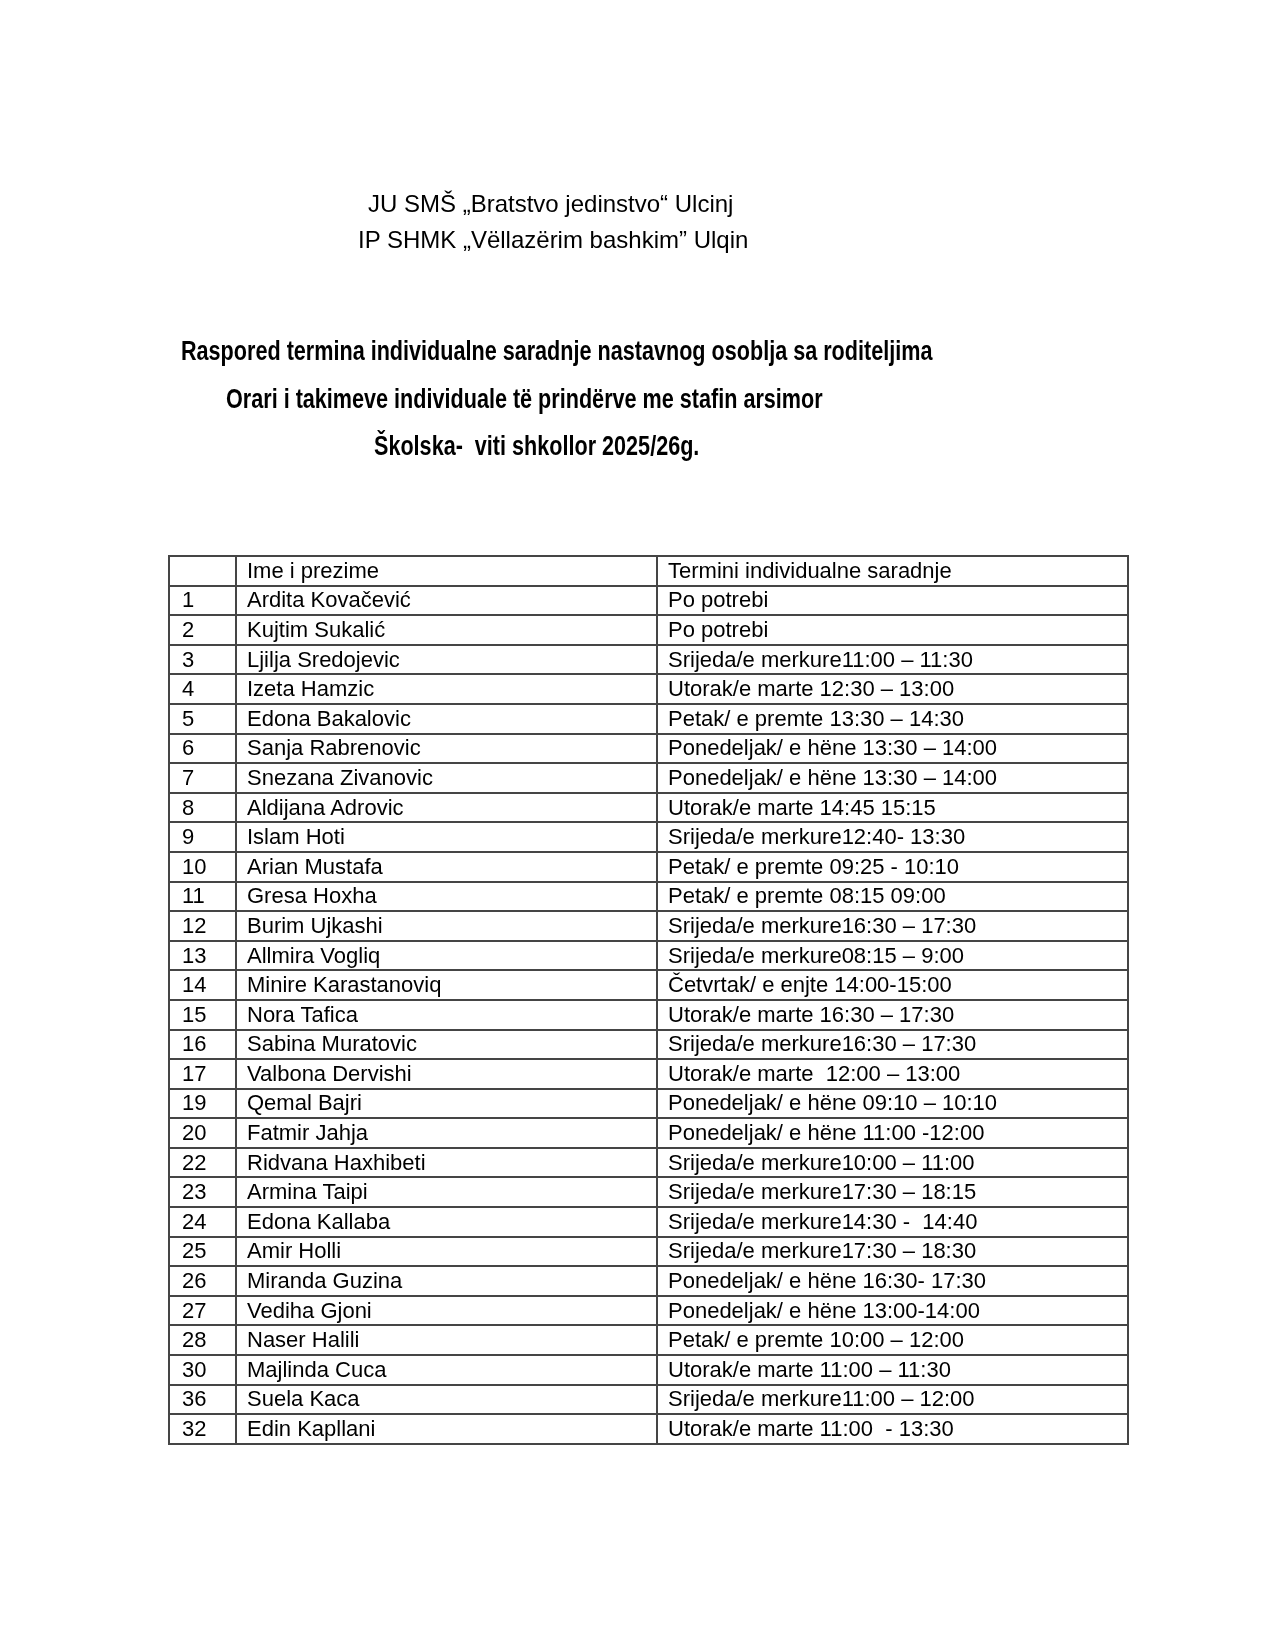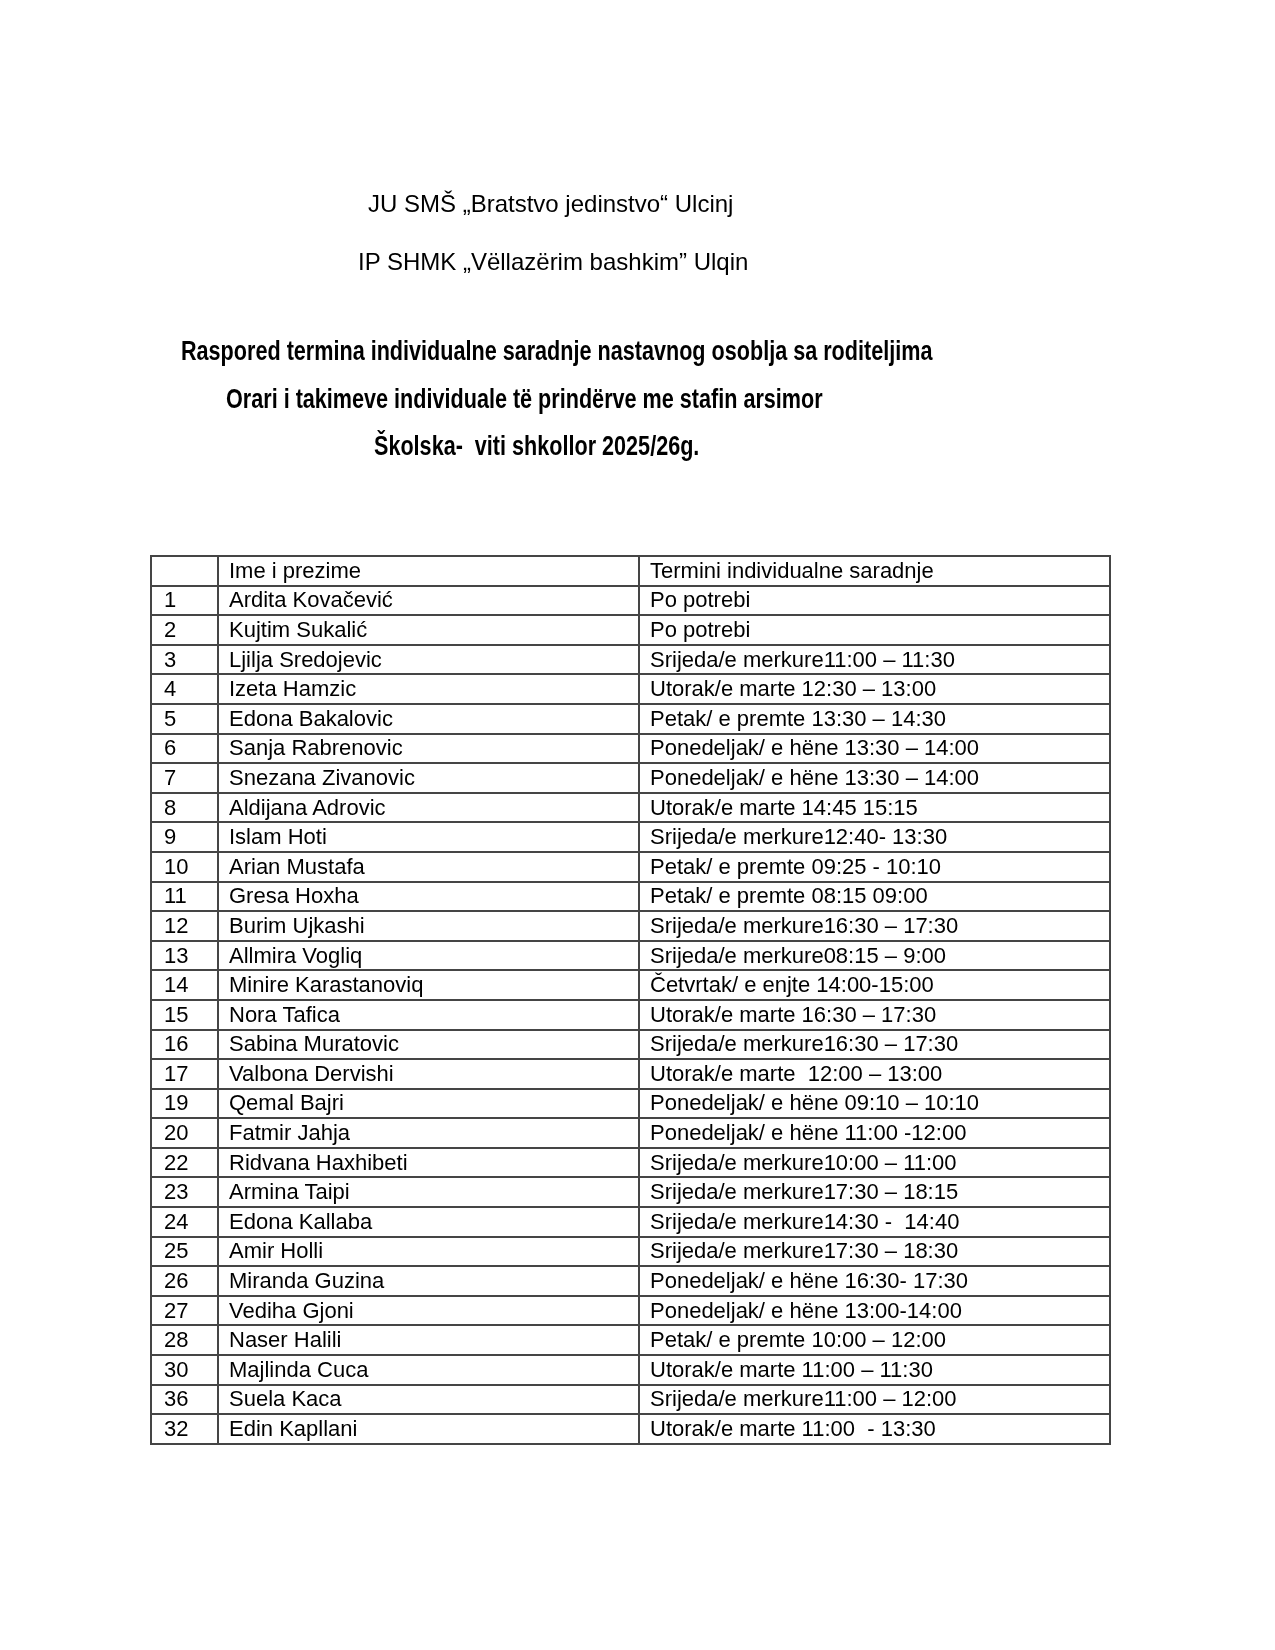--- a/index.html
+++ b/index.html
@@ -26,28 +26,28 @@
     font-size: 24px;
     font-weight: normal;
   }
   .title-line {
     font-size: 27px;
     font-weight: bold;
     transform: scaleX(0.80);
     transform-origin: left top;
   }
   #school-line-1 { left: 368px; top: 142px; }
-  #school-line-2 { left: 358px; top: 200px; }
+  #school-line-2 { left: 358px; top: 178px; }
   #title-bosnian { left: 181px; top: 288px; }
   #title-albanian { left: 226px; top: 336px; }
   #school-year   { left: 374px; top: 383px; }
 
   table.schedule {
     position: absolute;
-    left: 150px;
+    left: 168px;
     top: 507px;
     width: 959px;
     border-collapse: collapse;
     table-layout: fixed;
     padding-left: 19px;
   }
   table.schedule tr { height: 29.6px; }
   table.schedule th,
   table.schedule td {
     border: 2px solid #454545;

